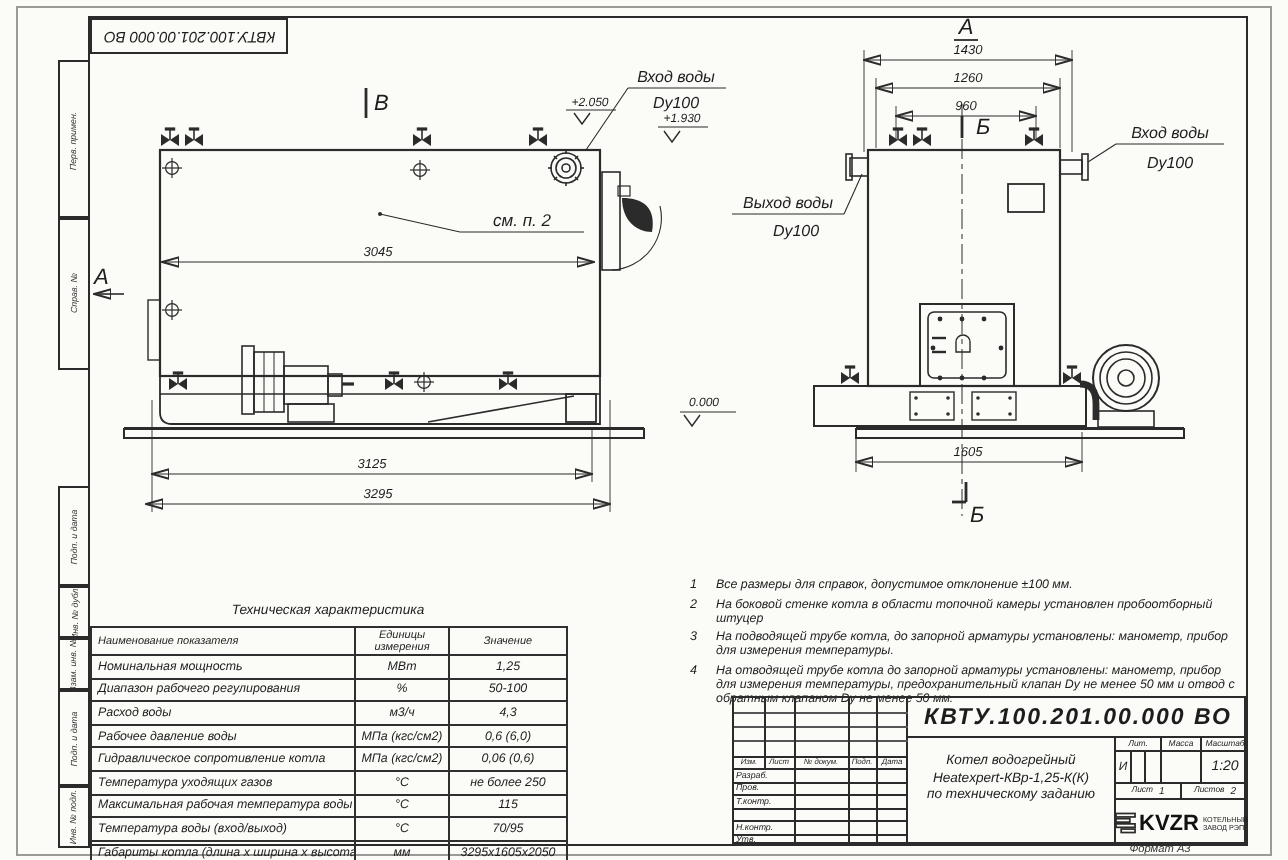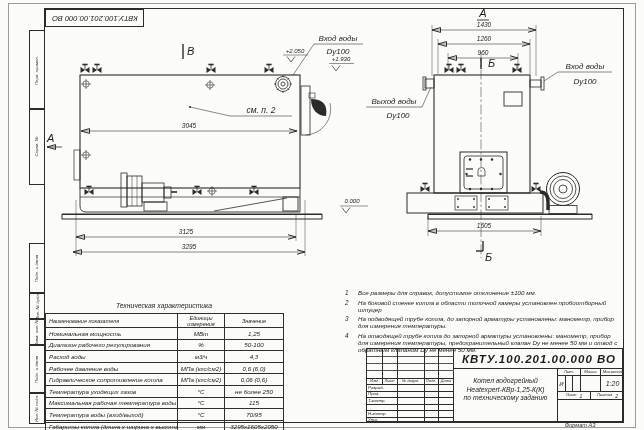--- a/index.html
+++ b/index.html
@@ -465,18 +465,31 @@
     <div class="cell" style="left:23px;top:7px;width:20px;height:16px;border-right:1px solid #2b2b2b;border-bottom:1px solid #2b2b2b;"></div>
     <div class="cell ctr" style="left:43px;top:7px;width:23px;height:16px;border-bottom:1px solid #2b2b2b;font-size:7px;font-style:italic;">1:20</div>
     <div class="cell ctr" style="left:0;top:23px;width:33px;height:8px;border-right:1px solid #2b2b2b;border-bottom:1px solid #2b2b2b;gap:3px;">
       <span class="lbl" style="font-size:4.2px;">Лист</span>
       <span style="font-size:5px;font-style:italic;">1</span>
     </div>
     <div class="cell ctr" style="left:33px;top:23px;width:33px;height:8px;border-bottom:1px solid #2b2b2b;gap:3px;">
       <span class="lbl" style="font-size:4.2px;">Листов</span>
       <span style="font-size:5px;font-style:italic;">2</span>
     </div>
+    <div class="cell ctr" style="left:0;top:31px;width:66px;height:23px;gap:2px;">
+      <svg width="11" height="11" viewBox="0 0 11 11">
+        <rect x="0" y="0" width="11" height="2" fill="#111" stroke="none"></rect>
+        <rect x="0" y="3" width="8" height="2" fill="#111" stroke="none"></rect>
+        <rect x="0" y="6" width="11" height="2" fill="#111" stroke="none"></rect>
+        <rect x="3" y="9" width="8" height="2" fill="#111" stroke="none"></rect>
+      </svg>
+      <span style="font-size:11px;font-weight:800;color:#111;">KVZR</span>
+      <span style="display:inline-block;text-align:left;line-height:4px;">
+        <span style="font-size:3.6px;display:block;">КОТЕЛЬНЫЙ</span>
+        <span style="font-size:3.6px;display:block;">ЗАВОД РЭП</span>
+      </span>
+    </div>
   </div>
 </div>
 
 <div id="fmt" class="abs">Формат А3</div>
 
 </div>
 
 </body></html>

